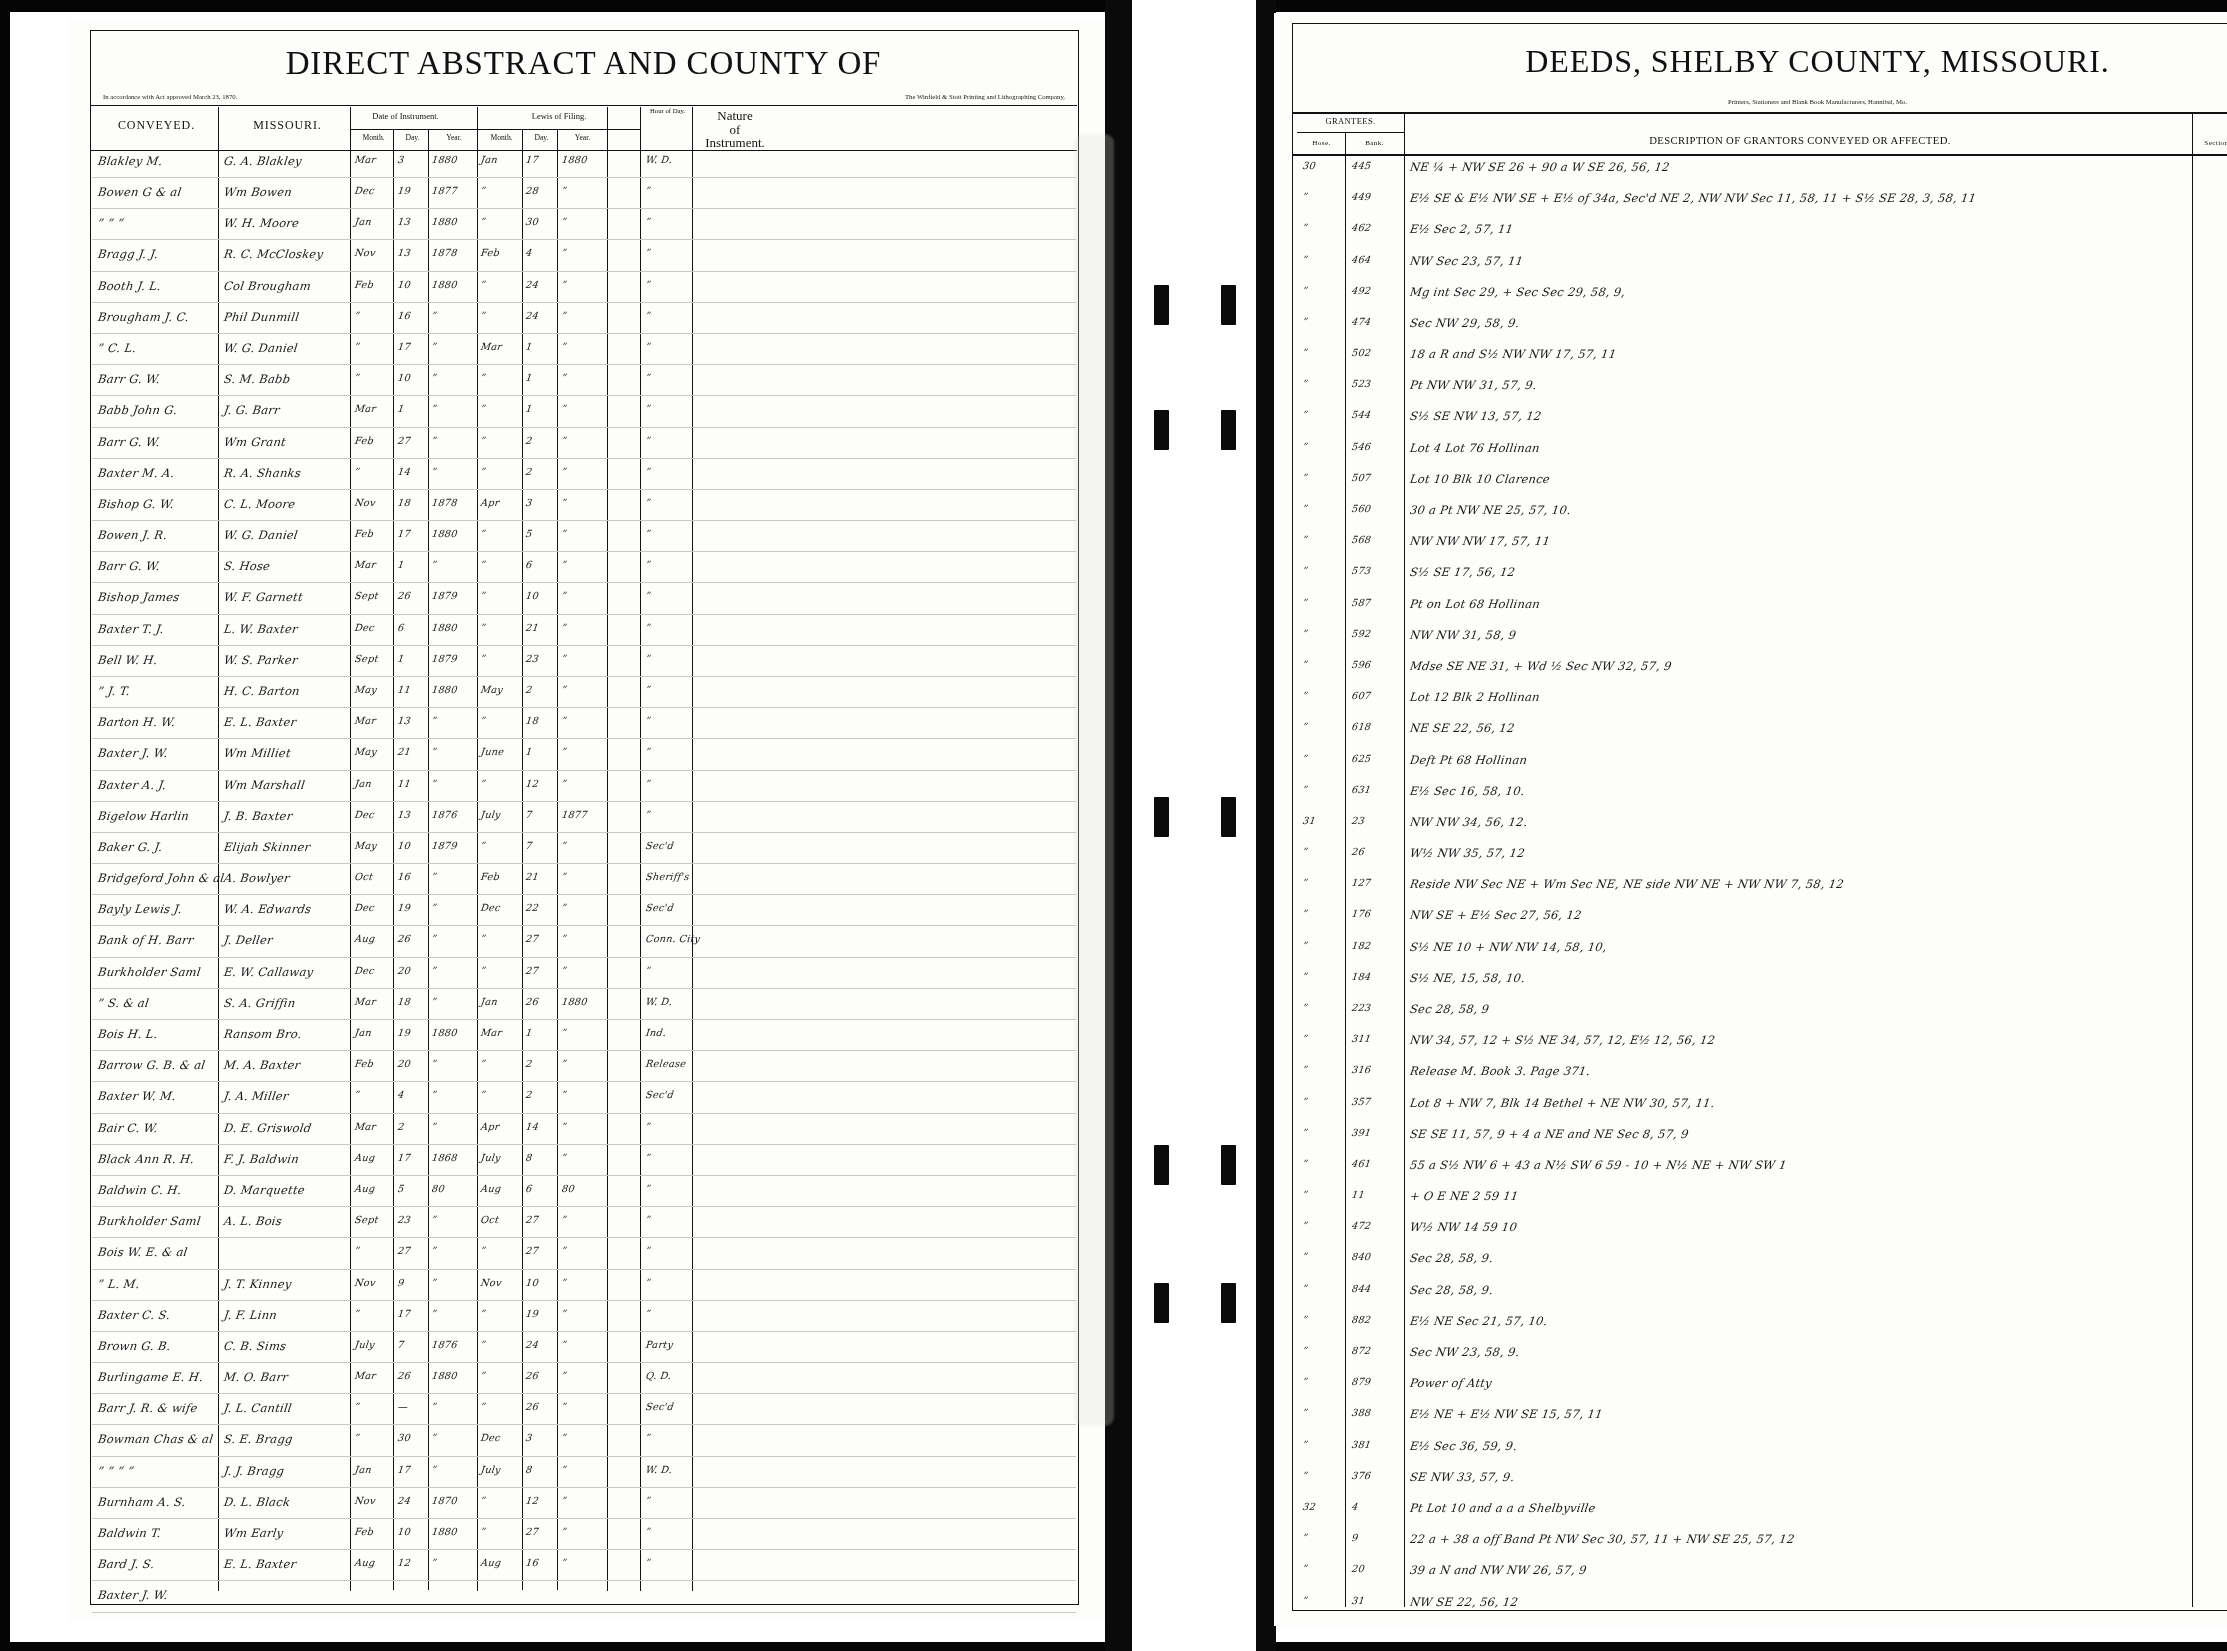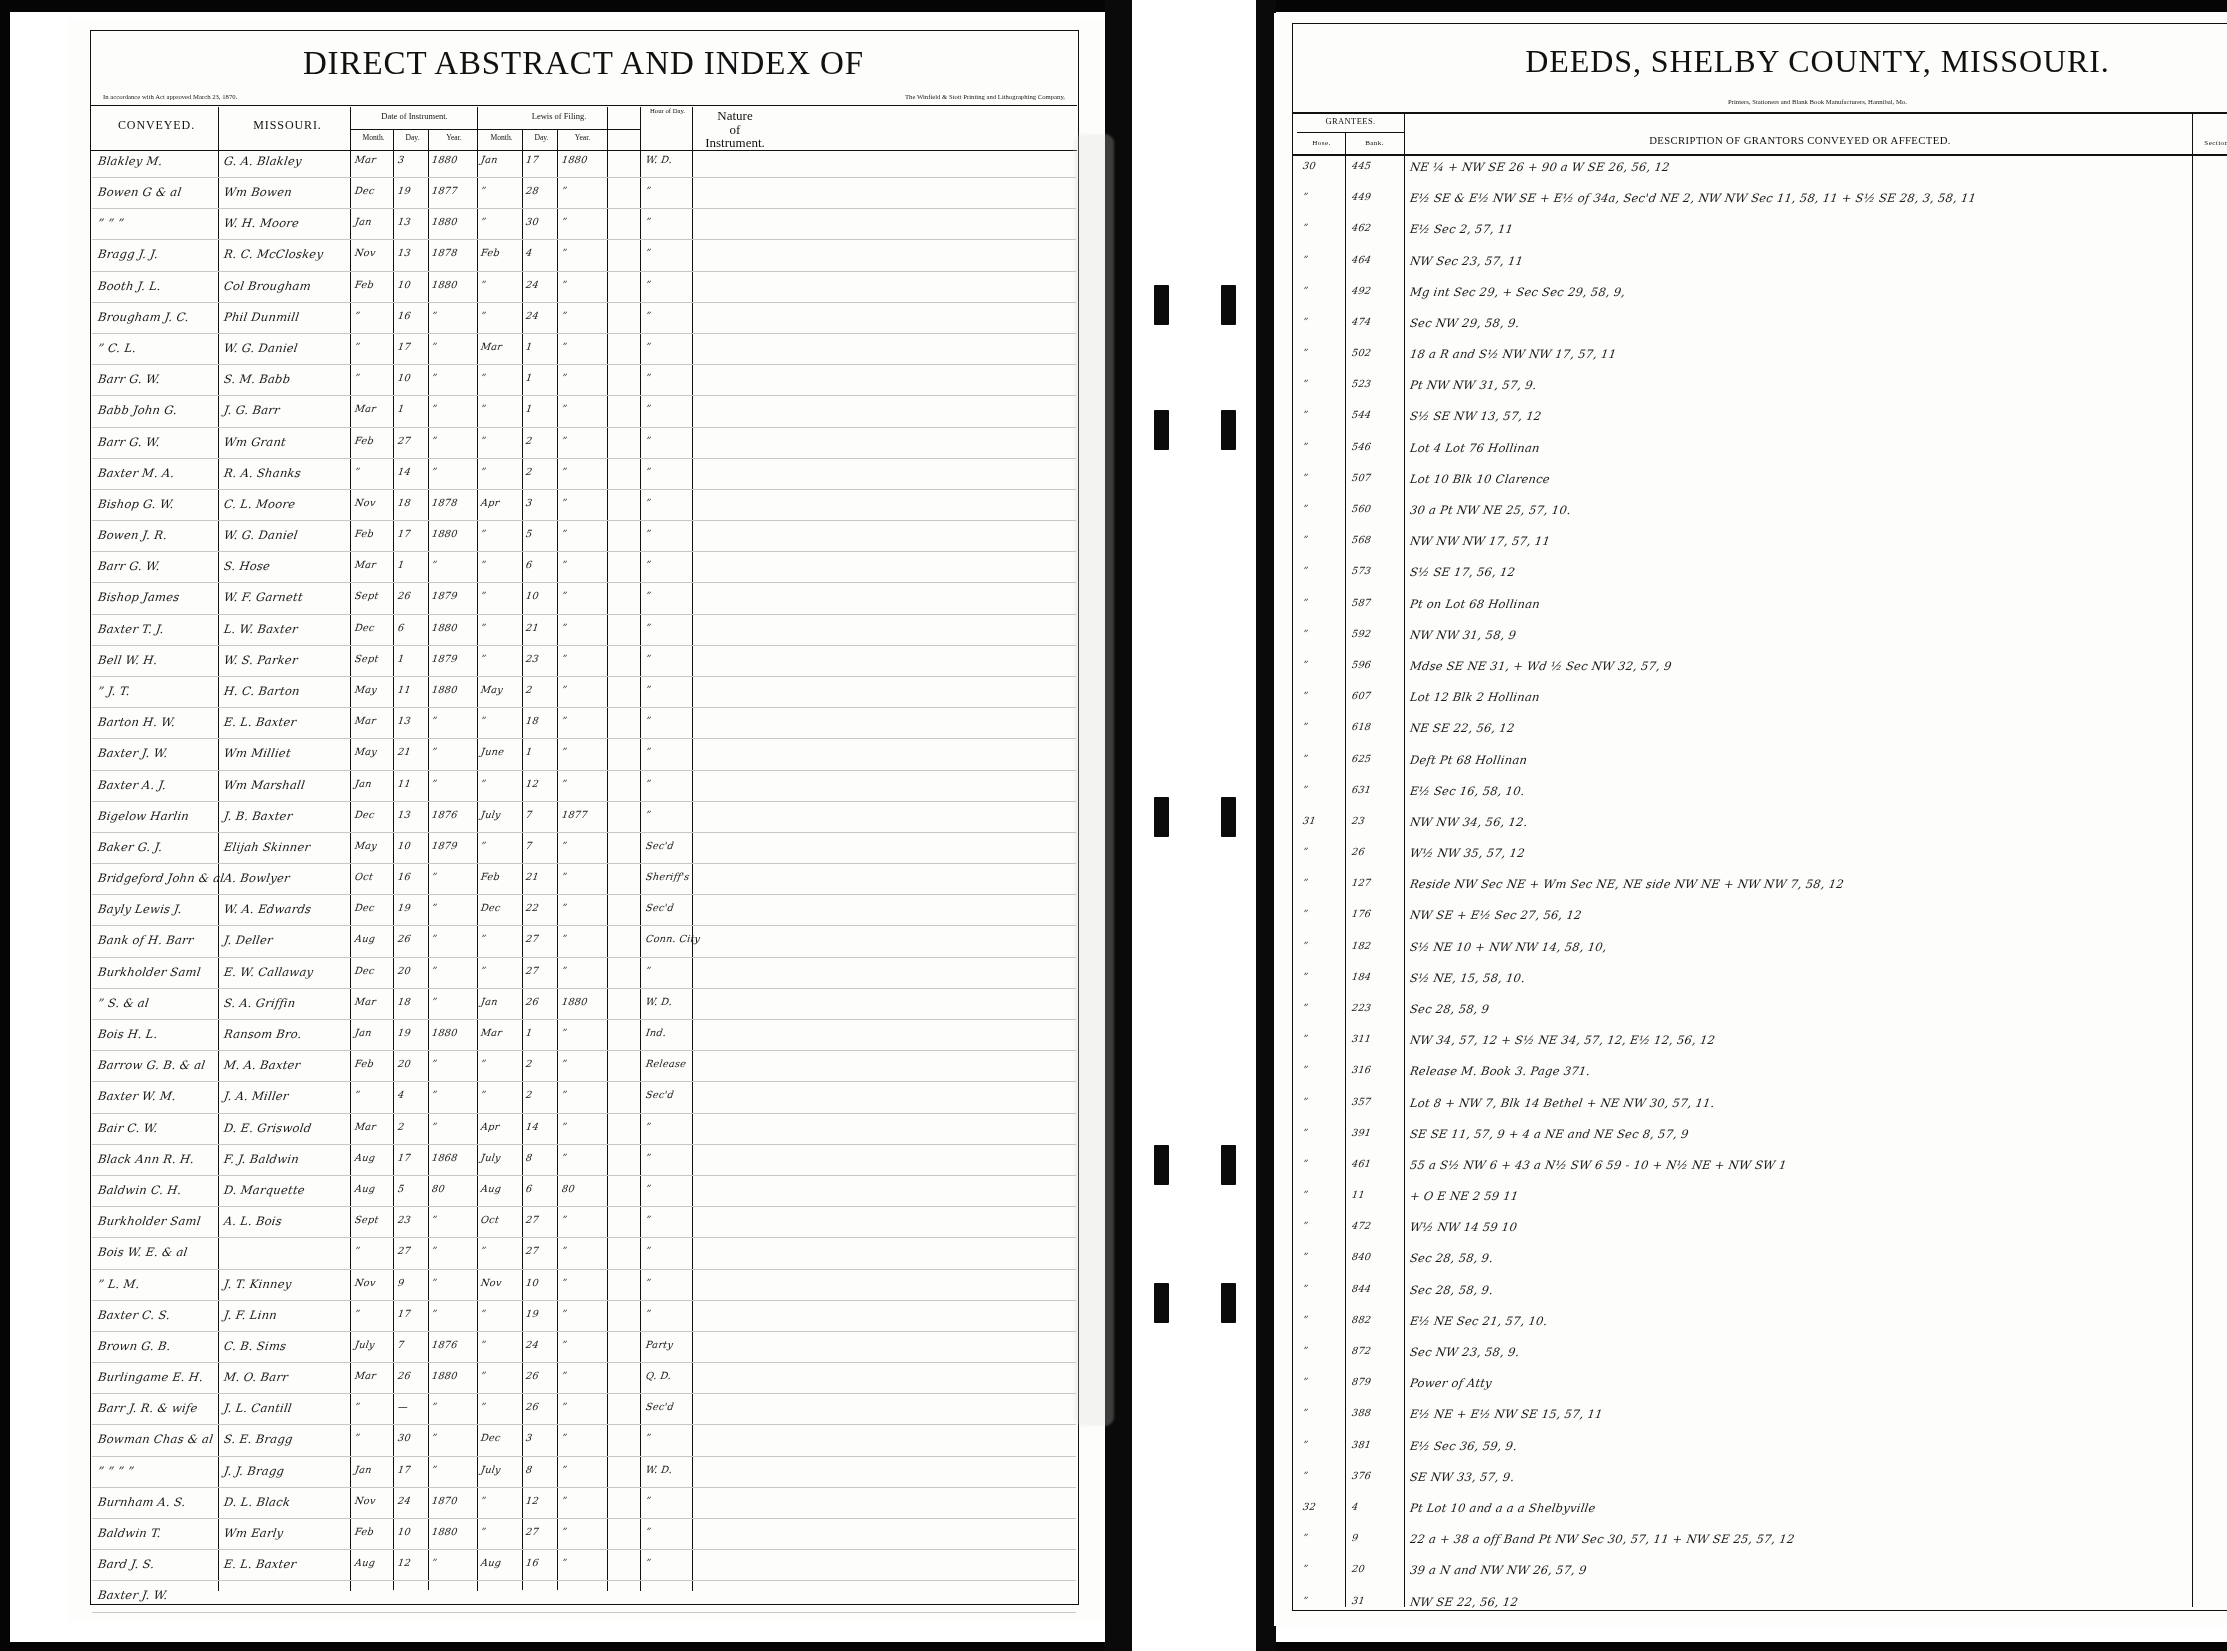--- a/index.html
+++ b/index.html
@@ -210,33 +210,33 @@
   <div class="clip" style="left:1154px; top:797px;"></div>
   <div class="clip" style="left:1221px; top:797px;"></div>
   <div class="clip" style="left:1154px; top:1145px;"></div>
   <div class="clip" style="left:1221px; top:1145px;"></div>
   <div class="clip" style="left:1154px; top:1283px;"></div>
   <div class="clip" style="left:1221px; top:1283px;"></div>
 
   <div class="page-left">
     <div class="frame outer-frame"></div>
 
-    <div class="title-left">DIRECT ABSTRACT AND INDEX OF</div>
+    <div class="title-left">DIRECT ABSTRACT AND COUNTY OF</div>
 
     <div class="subtitle-row">
       <span>In accordance with Act approved March 23, 1870.</span>
       <span>The Winfield &amp; Stott Printing and Lithographing Company,</span>
     </div>
     <div class="rule-under-title"></div>
 
     <div class="head-band"></div>
 
     <div class="head-cell" style="left:27px; top:100px; width:125px;">CONVEYED.</div>
     <div class="head-cell" style="left:156px; top:100px; width:129px;">MISSOURI.</div>
-    <div class="head-sub" style="left:285px; top:93px; width:125px;">Date of Instrument.</div>
+    <div class="head-sub" style="left:276px; top:93px; width:125px;">Date of Instrument.</div>
     <div class="head-sub" style="left:412px; top:93px; width:160px;">Lewis of Filing.</div>
     <div class="head-sub" style="left:574px; top:89px; width:53px; font-size:6.7px;">Hour of Day.</div>
     <div class="head-sub" style="left:628px; top:91px; width:80px; font-size:13px; line-height:1.05;">Nature<br>of<br>Instrument.</div>
 
     <div class="head-sub" style="left:285px; top:115px; width:43px; font-size:7.6px;">Month.</div>
     <div class="head-sub" style="left:328px; top:115px; width:35px; font-size:7.6px;">Day.</div>
     <div class="head-sub" style="left:363px; top:115px; width:48px; font-size:7.6px;">Year.</div>
     <div class="head-sub" style="left:412px; top:115px; width:45px; font-size:7.6px;">Month.</div>
     <div class="head-sub" style="left:457px; top:115px; width:35px; font-size:7.6px;">Day.</div>
     <div class="head-sub" style="left:491px; top:115px; width:49px; font-size:7.6px;">Year.</div>

